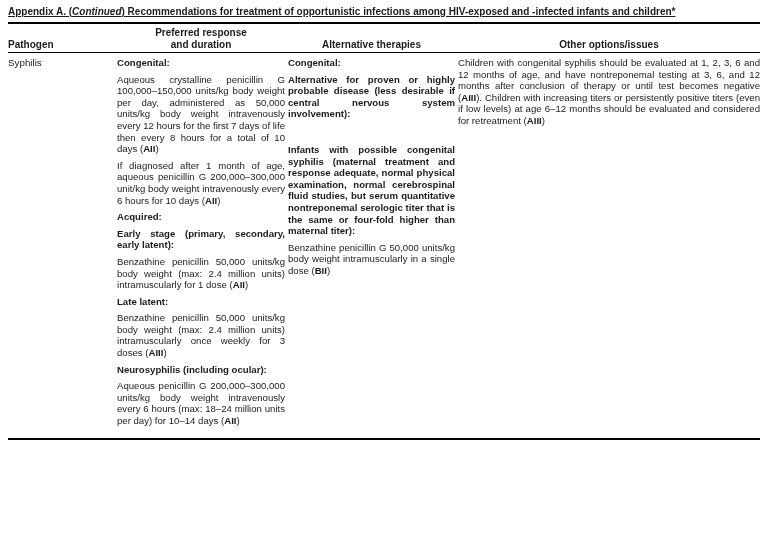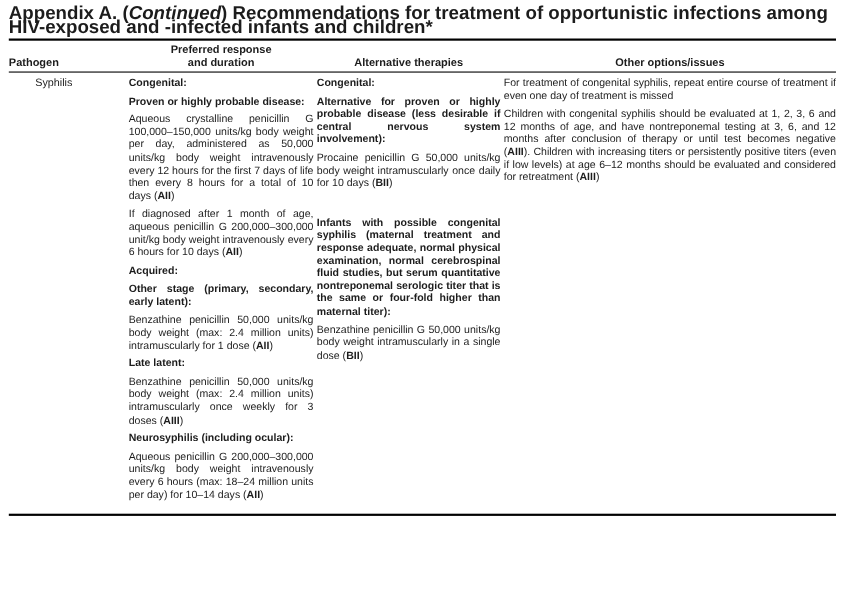--- a/index.html
+++ b/index.html
@@ -6,24 +6,25 @@
   html, body { margin: 0; padding: 0; }
   body {
     width: 768px; height: 546px;
     background: #ffffff;
     font-family: "Liberation Sans", sans-serif;
     color: #1c1c1c;
     overflow: hidden;
   }
   .page { padding: 5px 8px 0 8px; width: 768px; height: 546px; }
   .title {
-    font-size: 17px;
+    font-size: 10px;
     font-weight: bold;
     line-height: 13px;
     margin: 0 0 4px 0;
+    text-decoration: underline;
   }
   .title i { font-style: italic; }
   .appendix-table {
     border-top: 2px solid #000;
     width: 100%;
   }
   .header-row {
     display: flex;
     align-items: flex-end;
     border-bottom: 1.5px solid #000;
@@ -47,21 +48,21 @@
   .header-row .col-other { text-align: center; }
   .hdr-preferred-inner { display: inline-block; max-width: 112px; }
   .cell { font-size: 9.6px; line-height: 11.6px; }
   .cell p.para {
     margin: 0 0 5px 0;
     text-align: justify;
   }
   .cell p.para.bold { font-weight: bold; }
   .cell p.para.gap-large  { margin-top: 2px; }
   .cell p.para.gap-medium { margin-top: 24px; }
-  .pathogen-name { font-size: 9.8px; line-height: 11.6px; margin-left: 24px; }
+  .pathogen-name { font-size: 9.8px; line-height: 11.6px; }
 </style>
 </head>
 <body>
 
 <div class="page">
 
   <h1 class="title"><span>Appendix A. (</span><i>Continued</i><span>) Recommendations for treatment of opportunistic infections among HIV-exposed and -infected infants and children*</span></h1>
 
   <div class="appendix-table">
 
@@ -73,38 +74,35 @@
       <div class="col-alternative">Alternative therapies</div>
       <div class="col-other">Other options/issues</div>
     </div>
 
     <div class="body-row">
       <div class="col-pathogen cell">
         <span class="pathogen-name">Syphilis</span>
       </div>
       <div class="col-preferred cell">
           <p class="para bold">Congenital:</p>
-          <p class="para bold">Proven or highly probable disease:</p>
           <p class="para">Aqueous crystalline penicillin G 100,000–150,000 units/kg body weight per day, administered as 50,000 units/kg body weight intravenously every 12 hours for the first 7 days of life then every 8 hours for a total of 10 days (<b>AII</b>)</p>
           <p class="para">If diagnosed after 1 month of age, aqueous penicillin G 200,000–300,000 unit/kg body weight intravenously every 6 hours for 10 days (<b>AII</b>)</p>
           <p class="para bold gap-large">Acquired:</p>
-          <p class="para bold">Other stage (primary, secondary, early latent):</p>
+          <p class="para bold">Early stage (primary, secondary, early latent):</p>
           <p class="para">Benzathine penicillin 50,000 units/kg body weight (max: 2.4 million units) intramuscularly for 1 dose (<b>AII</b>)</p>
           <p class="para bold">Late latent:</p>
           <p class="para">Benzathine penicillin 50,000 units/kg body weight (max: 2.4 million units) intramuscularly once weekly for 3 doses (<b>AIII</b>)</p>
           <p class="para bold">Neurosyphilis (including ocular):</p>
           <p class="para">Aqueous penicillin G 200,000–300,000 units/kg body weight intravenously every 6 hours (max: 18–24 million units per day) for 10–14 days (<b>AII</b>)</p>
         </div>
       <div class="col-alternative cell">
           <p class="para bold">Congenital:</p>
           <p class="para bold">Alternative for proven or highly probable disease (less desirable if central nervous system involvement):</p>
-          <p class="para">Procaine penicillin G 50,000 units/kg body weight intramuscularly once daily for 10 days (<b>BII</b>)</p>
           <p class="para bold gap-medium">Infants with possible congenital syphilis (maternal treatment and response adequate, normal physical examination, normal cerebrospinal fluid studies, but serum quantitative nontreponemal serologic titer that is the same or four-fold higher than maternal titer):</p>
           <p class="para">Benzathine penicillin G 50,000 units/kg body weight intramuscularly in a single dose (<b>BII</b>)</p>
         </div>
       <div class="col-other cell">
-          <p class="para">For treatment of congenital syphilis, repeat entire course of treatment if even one day of treatment is missed</p>
           <p class="para">Children with congenital syphilis should be evaluated at 1, 2, 3, 6 and 12 months of age, and have nontreponemal testing at 3, 6, and 12 months after conclusion of therapy or until test becomes negative (<b>AIII</b>). Children with increasing titers or persistently positive titers (even if low levels) at age 6–12 months should be evaluated and considered for retreatment (<b>AIII</b>)</p>
         </div>
     </div>
 
   </div>
 </div>
 
 </body></html>

